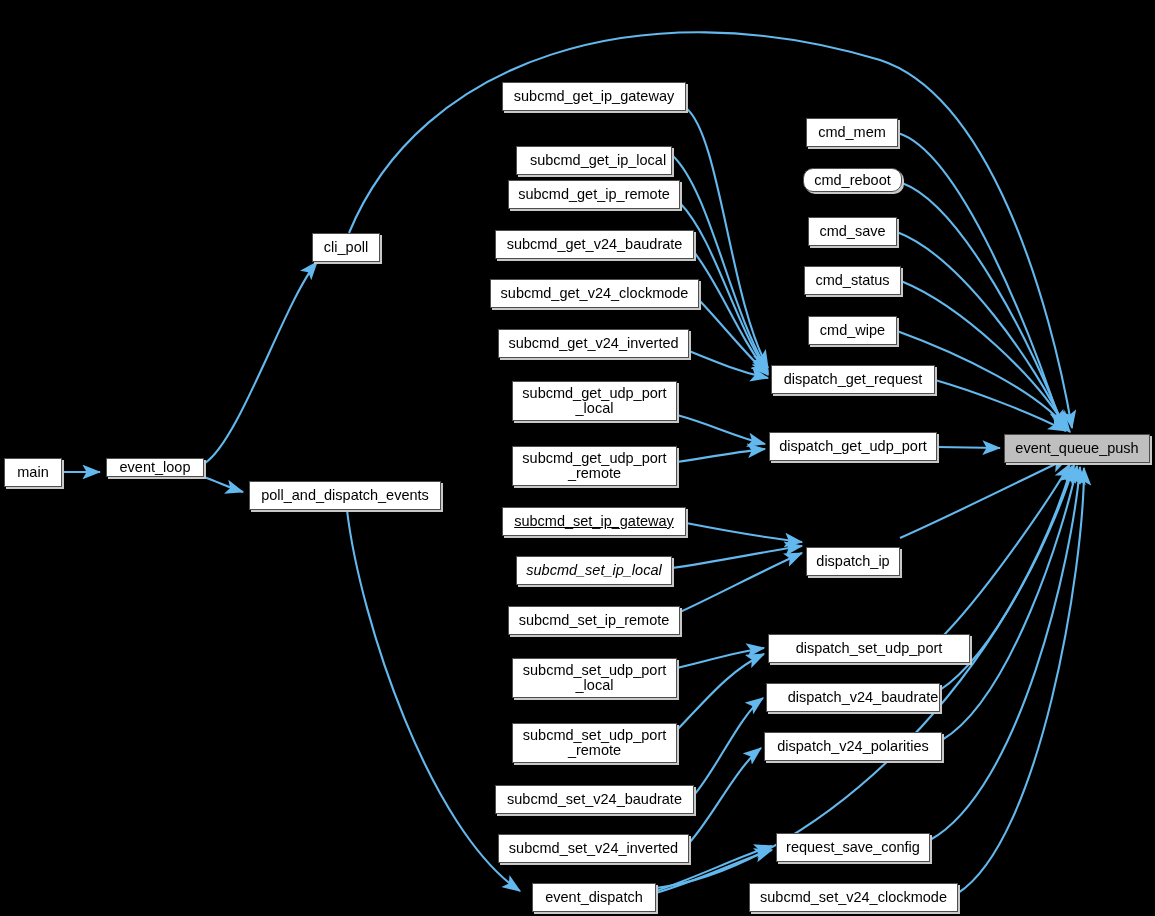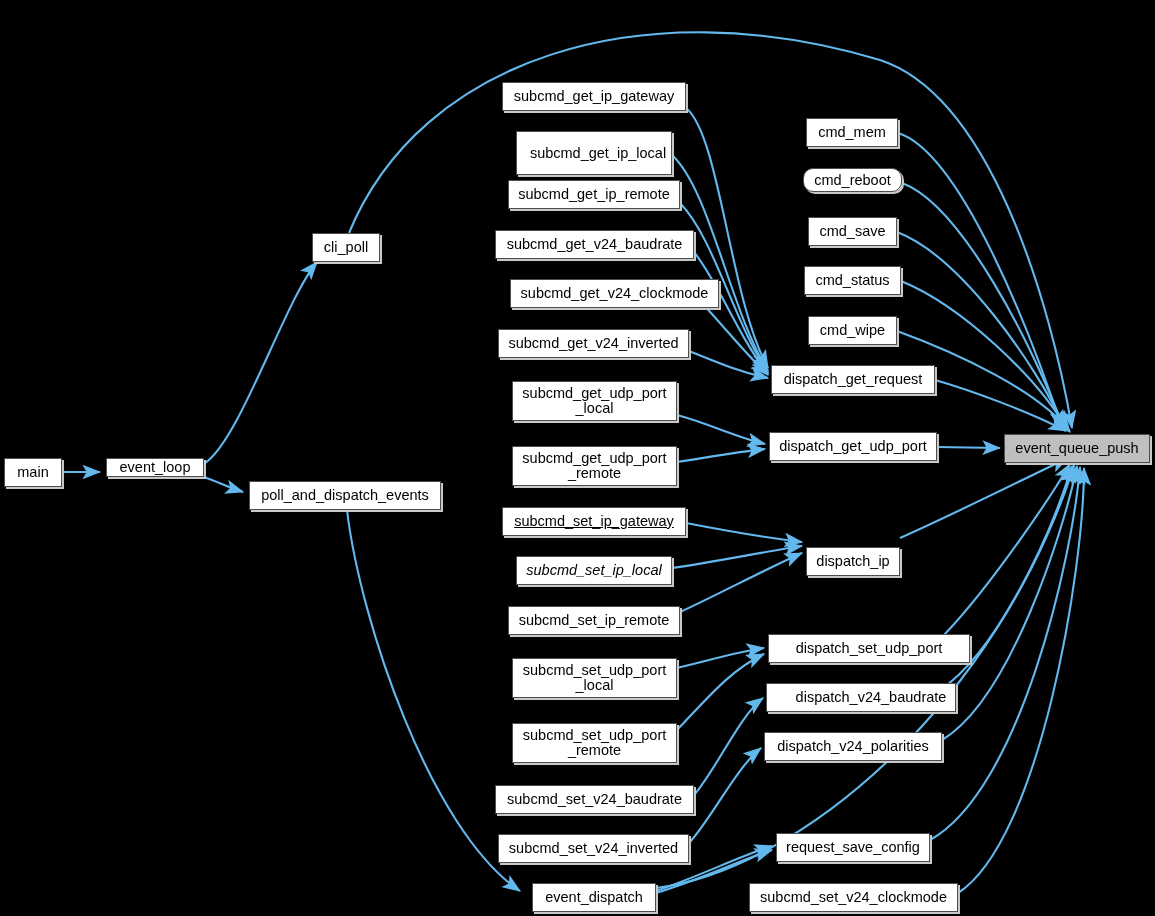--- a/index.html
+++ b/index.html
@@ -70,30 +70,30 @@
       </div>
       <div class="node" style="left: 312px; top: 233px; width: 68px; height: 29px;">
         <span>cli_poll</span>
       </div>
       <div class="node" style="left: 249px; top: 481px; width: 192px; height: 29px;">
         <span>poll_and_dispatch_events</span>
       </div>
       <div class="node" style="left: 502px; top: 82px; width: 184px; height: 29px;">
         <span>subcmd_get_ip_gateway</span>
       </div>
-      <div class="node" style="left: 516px; top: 131px; width: 156px; height: 44px; padding-left: 8px;">
+      <div class="node" style="left: 516px; top: 146px; width: 156px; height: 29px; padding-left: 8px;">
         <span>subcmd_get_ip_local</span>
       </div>
       <div class="node" style="left: 508px; top: 180px; width: 172px; height: 29px;">
         <span>subcmd_get_ip_remote</span>
       </div>
       <div class="node" style="left: 495px; top: 230px; width: 199px; height: 29px;">
         <span>subcmd_get_v24_baudrate</span>
       </div>
-      <div class="node" style="left: 490px; top: 279px; width: 209px; height: 29px; margin-left: 20px;">
+      <div class="node" style="left: 490px; top: 279px; width: 209px; height: 29px;">
         <span>subcmd_get_v24_clockmode</span>
       </div>
       <div class="node" style="left: 498px; top: 329px; width: 191px; height: 29px;">
         <span>subcmd_get_v24_inverted</span>
       </div>
       <div class="node" style="left: 512px; top: 381px; width: 165px; height: 40px;">
         <span>subcmd_get_udp_port
 _local</span>
       </div>
       <div class="node" style="left: 512px; top: 446px; width: 165px; height: 40px;">
@@ -146,21 +146,21 @@
       </div>
       <div class="node" style="left: 769px; top: 432px; width: 168px; height: 29px;">
         <span>dispatch_get_udp_port</span>
       </div>
       <div class="node" style="left: 806px; top: 531px; width: 94px; height: 29px; margin-top: 16px;">
         <span>dispatch_ip</span>
       </div>
       <div class="node" style="left: 768px; top: 634px; width: 202px; height: 29px;">
         <span>dispatch_set_udp_port</span>
       </div>
-      <div class="node" style="left: 766px; top: 683px; width: 190px; height: 29px; padding-left: 20px;">
+      <div class="node" style="left: 766px; top: 683px; width: 174px; height: 29px; padding-left: 20px;">
         <span>dispatch_v24_baudrate</span>
       </div>
       <div class="node" style="left: 764px; top: 732px; width: 178px; height: 29px;">
         <span>dispatch_v24_polarities</span>
       </div>
       <div class="node" style="left: 776px; top: 833px; width: 154px; height: 29px;">
         <span>request_save_config</span>
       </div>
       <div class="node" style="left: 749px; top: 883px; width: 209px; height: 29px;">
         <span>subcmd_set_v24_clockmode</span>

